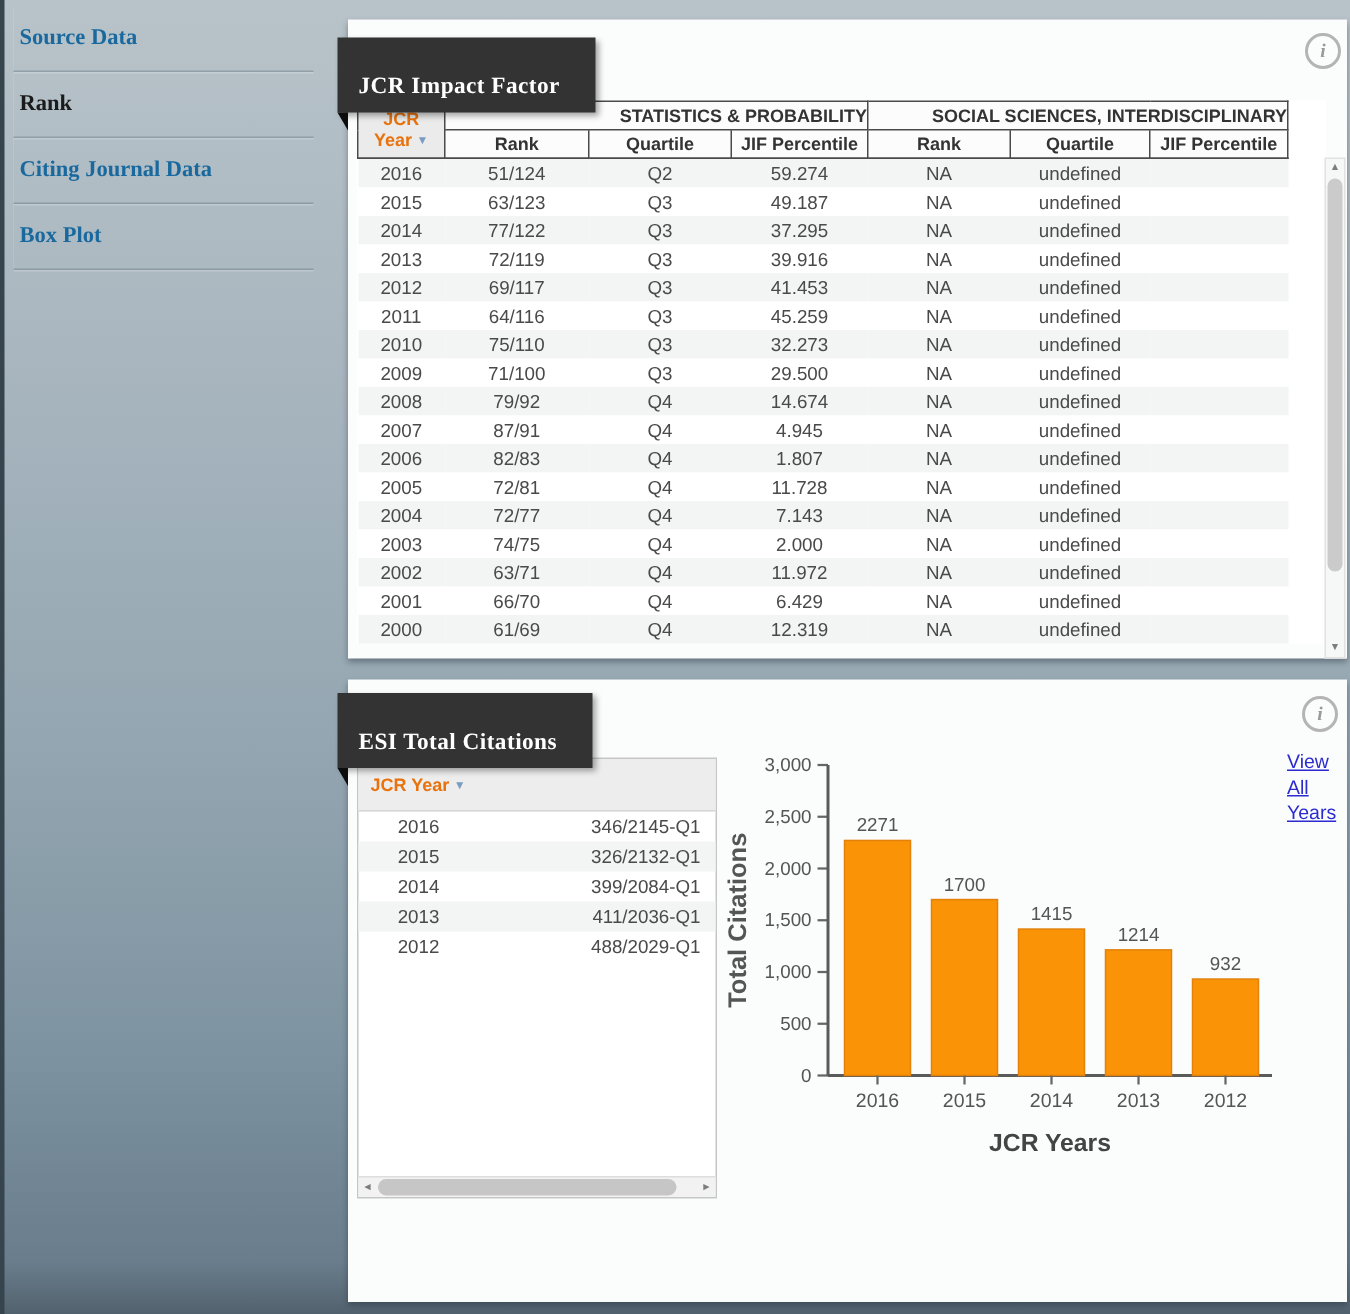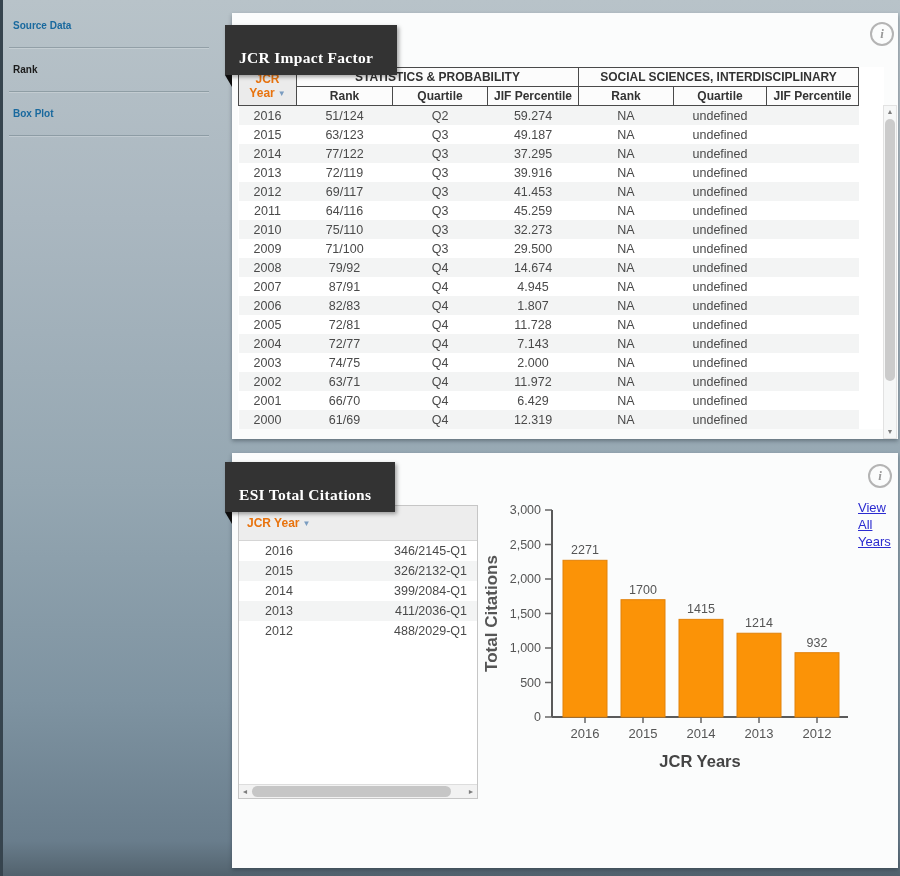--- a/index.html
+++ b/index.html
@@ -7,22 +7,22 @@
     width:900px;height:876px;position:relative;overflow:hidden;
     font-family:"Liberation Sans",sans-serif;
     background:linear-gradient(180deg,#b8c3c9 0%,#aab7c0 25%,#95a7b2 55%,#7e93a1 80%,#697d8c 96%,#586975 99%,#51616d 100%);
   }
   .edge-left{position:absolute;left:0;top:0;width:3px;height:100%;background:#36444e}
 
   
   .sidebar{position:absolute;left:3px;top:4px;width:226px}
   .side-item{
     height:43px;display:flex;align-items:center;margin:0 20px 0 6px;padding-left:4px;
-    font-weight:bold;font-size:10px;color:#19699E;cursor:pointer;
-    border-bottom:1px solid rgba(70,90,100,.32);box-shadow:0 1px 0 rgba(255,255,255,.22);
+    font-weight:bold;font-size:15px;color:#19699E;cursor:pointer;
+    border-bottom:1px solid rgba(70,90,100,.32);box-shadow:0 1px 0 rgba(255,255,255,.22);font-family:Liberation Serif, serif;
   }
   .side-item.active{color:#1b1b1b;cursor:default}
 
   
   .panel{position:absolute;background:#fbfcfc;box-shadow:0 2px 4px rgba(25,35,45,.4)}
   #jcr-panel{left:232px;top:13px;width:666px;height:426px}
   #esi-panel{left:232px;top:453px;width:666px;height:415px}
 
   .banner{
     position:absolute;left:-7px;background:#333;color:#fff;z-index:5;
@@ -40,21 +40,21 @@
     display:flex;align-items:center;justify-content:center;cursor:pointer;background:transparent;
   }
   #jcr-panel .info-icon{top:9px;right:4px}
   #esi-panel .info-icon{top:11px;right:6px}
 
   
   .jcr-table-wrap{position:absolute;left:6px;top:54px;width:646px;background:#fff}
   table.jcr{border-collapse:collapse;width:620px;table-layout:fixed}
   table.jcr thead th{border:1px solid #4a4a4a;background:#fcfcfc;font-size:12px;color:#333;padding:2px 0;height:14px}
   table.jcr th.year-th{background:#ebebeb;color:#E8730E;line-height:1.15;padding:1px 2px}
-  table.jcr th.grp{text-align:center;padding-left:0}
+  table.jcr th.grp{text-align:right;padding-left:0}
   .sort{color:#7a9cc0;font-size:8px;margin-left:3px;vertical-align:1px}
   table.jcr tbody td{font-size:12.5px;color:#4a4a4a;text-align:center;height:19px;padding:0}
   table.jcr tbody tr:nth-child(odd){background:#f3f4f4}
   table.jcr tbody tr:nth-child(even){background:#fff}
 
   
   .vscroll{position:absolute;left:651px;top:92px;width:14px;height:334px;background:#f6f7f7;border:1px solid #e2e2e2;box-sizing:border-box}
   .varrow{position:absolute;left:0;width:100%;height:12px;color:#7d7d7d;font-size:7px;text-align:center;line-height:12px;cursor:pointer}
   .varrow.up{top:0}.varrow.down{bottom:0}
   .vthumb{position:absolute;left:1px;width:10px;top:13px;height:262px;background:#cbcbcb;border-radius:6px;cursor:pointer}
@@ -81,20 +81,21 @@
     line-height:1.3;text-decoration:underline;cursor:pointer}
 </style>
 </head>
 <body>
 
 <div class="edge-left"></div>
 
 <div class="sidebar">
     <div class="side-item">Source Data</div>
     <div class="side-item active">Rank</div>
+    <div class="side-item">Citing Journal Data</div>
     <div class="side-item">Box Plot</div>
   </div>
 
 <div class="panel" id="jcr-panel">
   <div class="banner">JCR Impact Factor</div>
   <div class="info-icon">
       <span>i</span>
     </div>
 
   <div class="jcr-table-wrap">

